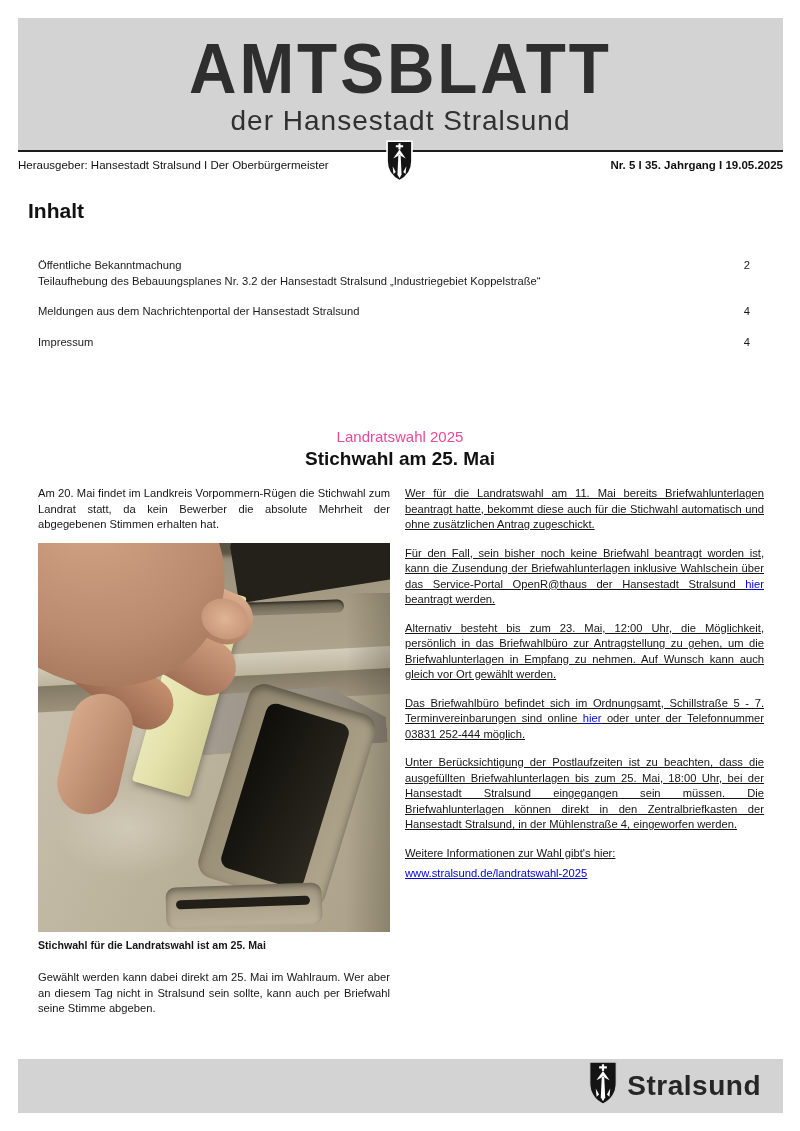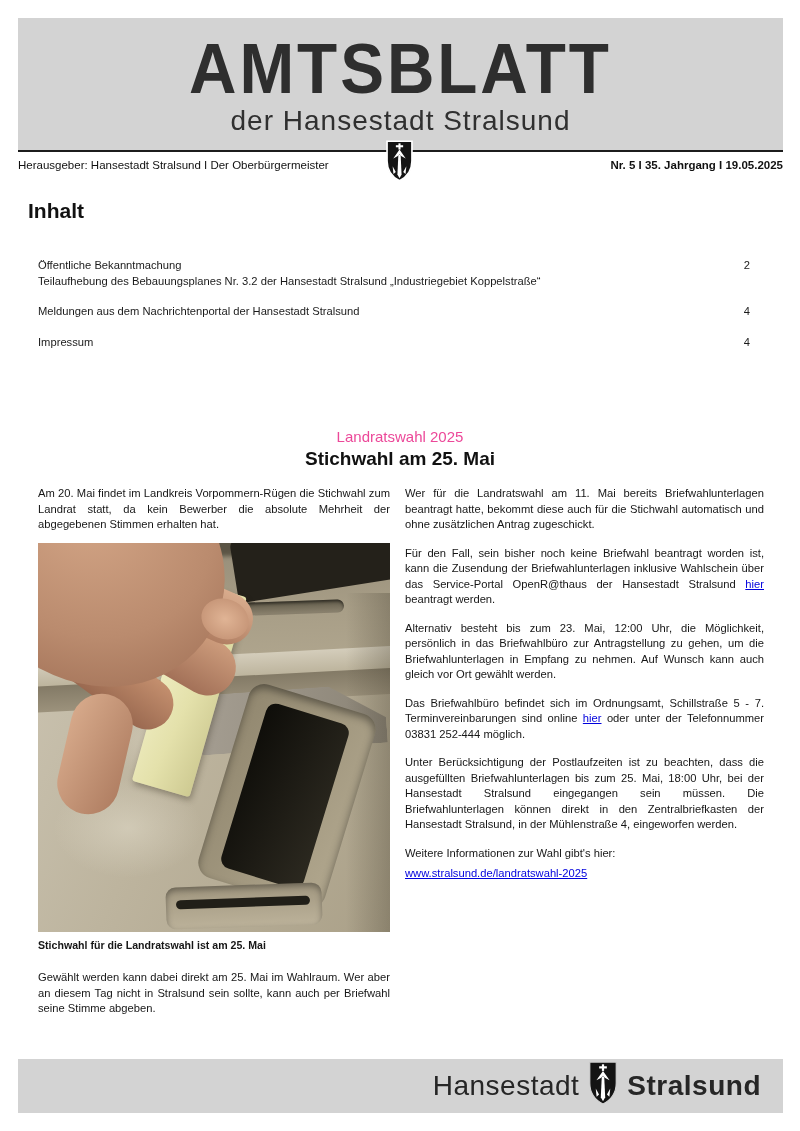--- a/index.html
+++ b/index.html
@@ -29,21 +29,21 @@
 
   
   .article-head { position:absolute; left:0; top:428px; width:800px; text-align:center; }
   .article-kicker { font-size:15px; color:#ec4899; }
   .article-title { font-size:19px; font-weight:700; margin-top:3px; color:#111; }
 
   
   .columns { position:absolute; left:38px; top:486px; width:726px; display:flex; gap:15px; }
   .col { font-size:11.2px; line-height:15.5px; text-align:justify; hyphens:auto; color:#161616; }
   .col-left  { width:352px; }
-  .col-right { width:359px; }
+  .col-right { width:359px;text-decoration:underline; }
   .col p + p { margin-top:13px; }
   .col p.tight { margin-top:5px; }
   a.link { color:#0000dd; text-decoration:underline; }
 
   .photo-caption { font-size:10.6px; font-weight:700; margin-top:6px; text-align:left; }
   .after-photo { margin-top:17px !important; }
 
   
   .photo { position:relative; width:352px; height:389px; margin-top:10px; overflow:hidden;
            background:linear-gradient(115deg,#ccc5b3 0%,#bdb49e 45%,#aaa088 100%); }
@@ -203,21 +203,20 @@
       <p><span>Alternativ besteht bis zum 23. Mai, 12:00 Uhr, die Möglichkeit, persönlich in das Briefwahlbüro zur Antragstellung zu gehen, um die Briefwahlunterlagen in Empfang zu nehmen. Auf Wunsch kann auch gleich vor Ort gewählt werden.</span></p>
       <p><span>Das Briefwahlbüro befindet sich im Ordnungsamt, Schillstraße 5 - 7. Terminvereinbarungen sind online </span><a href="#" class="link">hier</a><span> oder unter der Telefonnummer 03831 252-444 möglich.</span></p>
       <p><span>Unter Berücksichtigung der Postlaufzeiten ist zu beachten, dass die ausgefüllten Briefwahlunterlagen bis zum 25. Mai, 18:00 Uhr, bei der Hansestadt Stralsund eingegangen sein müssen. Die Briefwahlunterlagen können direkt in den Zentralbriefkasten der Hansestadt Stralsund, in der Mühlenstraße 4, eingeworfen werden.</span></p>
       <p><span>Weitere Informationen zur Wahl gibt's hier:</span></p>
       <p class="tight"><a href="#" class="link">www.stralsund.de/landratswahl-2025</a></p>
     </div>
   </div>
 
   <div class="footer-bar">
     <div class="footer-logo">
-      <span class="w1">Hansestadt</span>
       <svg class="crest-foot" viewBox="0 0 26 40">
         <path d="M1 1 H25 V20 C25 31 19 36 13 39 C7 36 1 31 1 20 Z" fill="#141414" stroke="#d3d3d3" stroke-width="1"></path>
         <rect x="12" y="3" width="2" height="6" fill="#fff"></rect>
         <rect x="9.5" y="4.8" width="7" height="2" fill="#fff"></rect>
         <polygon points="13,9 7,17.5 11,15.5 13,13.5 15,15.5 19,17.5" fill="#fff"></polygon>
         <polygon points="11.9,14 14.1,14 15,33 13,36.5 11,33" fill="#fff"></polygon>
         <polygon points="6.4,25 9.4,30.5 7.2,32.5" fill="#fff"></polygon>
         <polygon points="19.6,25 16.6,30.5 18.8,32.5" fill="#fff"></polygon>
       </svg>
       <span class="w2">Stralsund</span>

